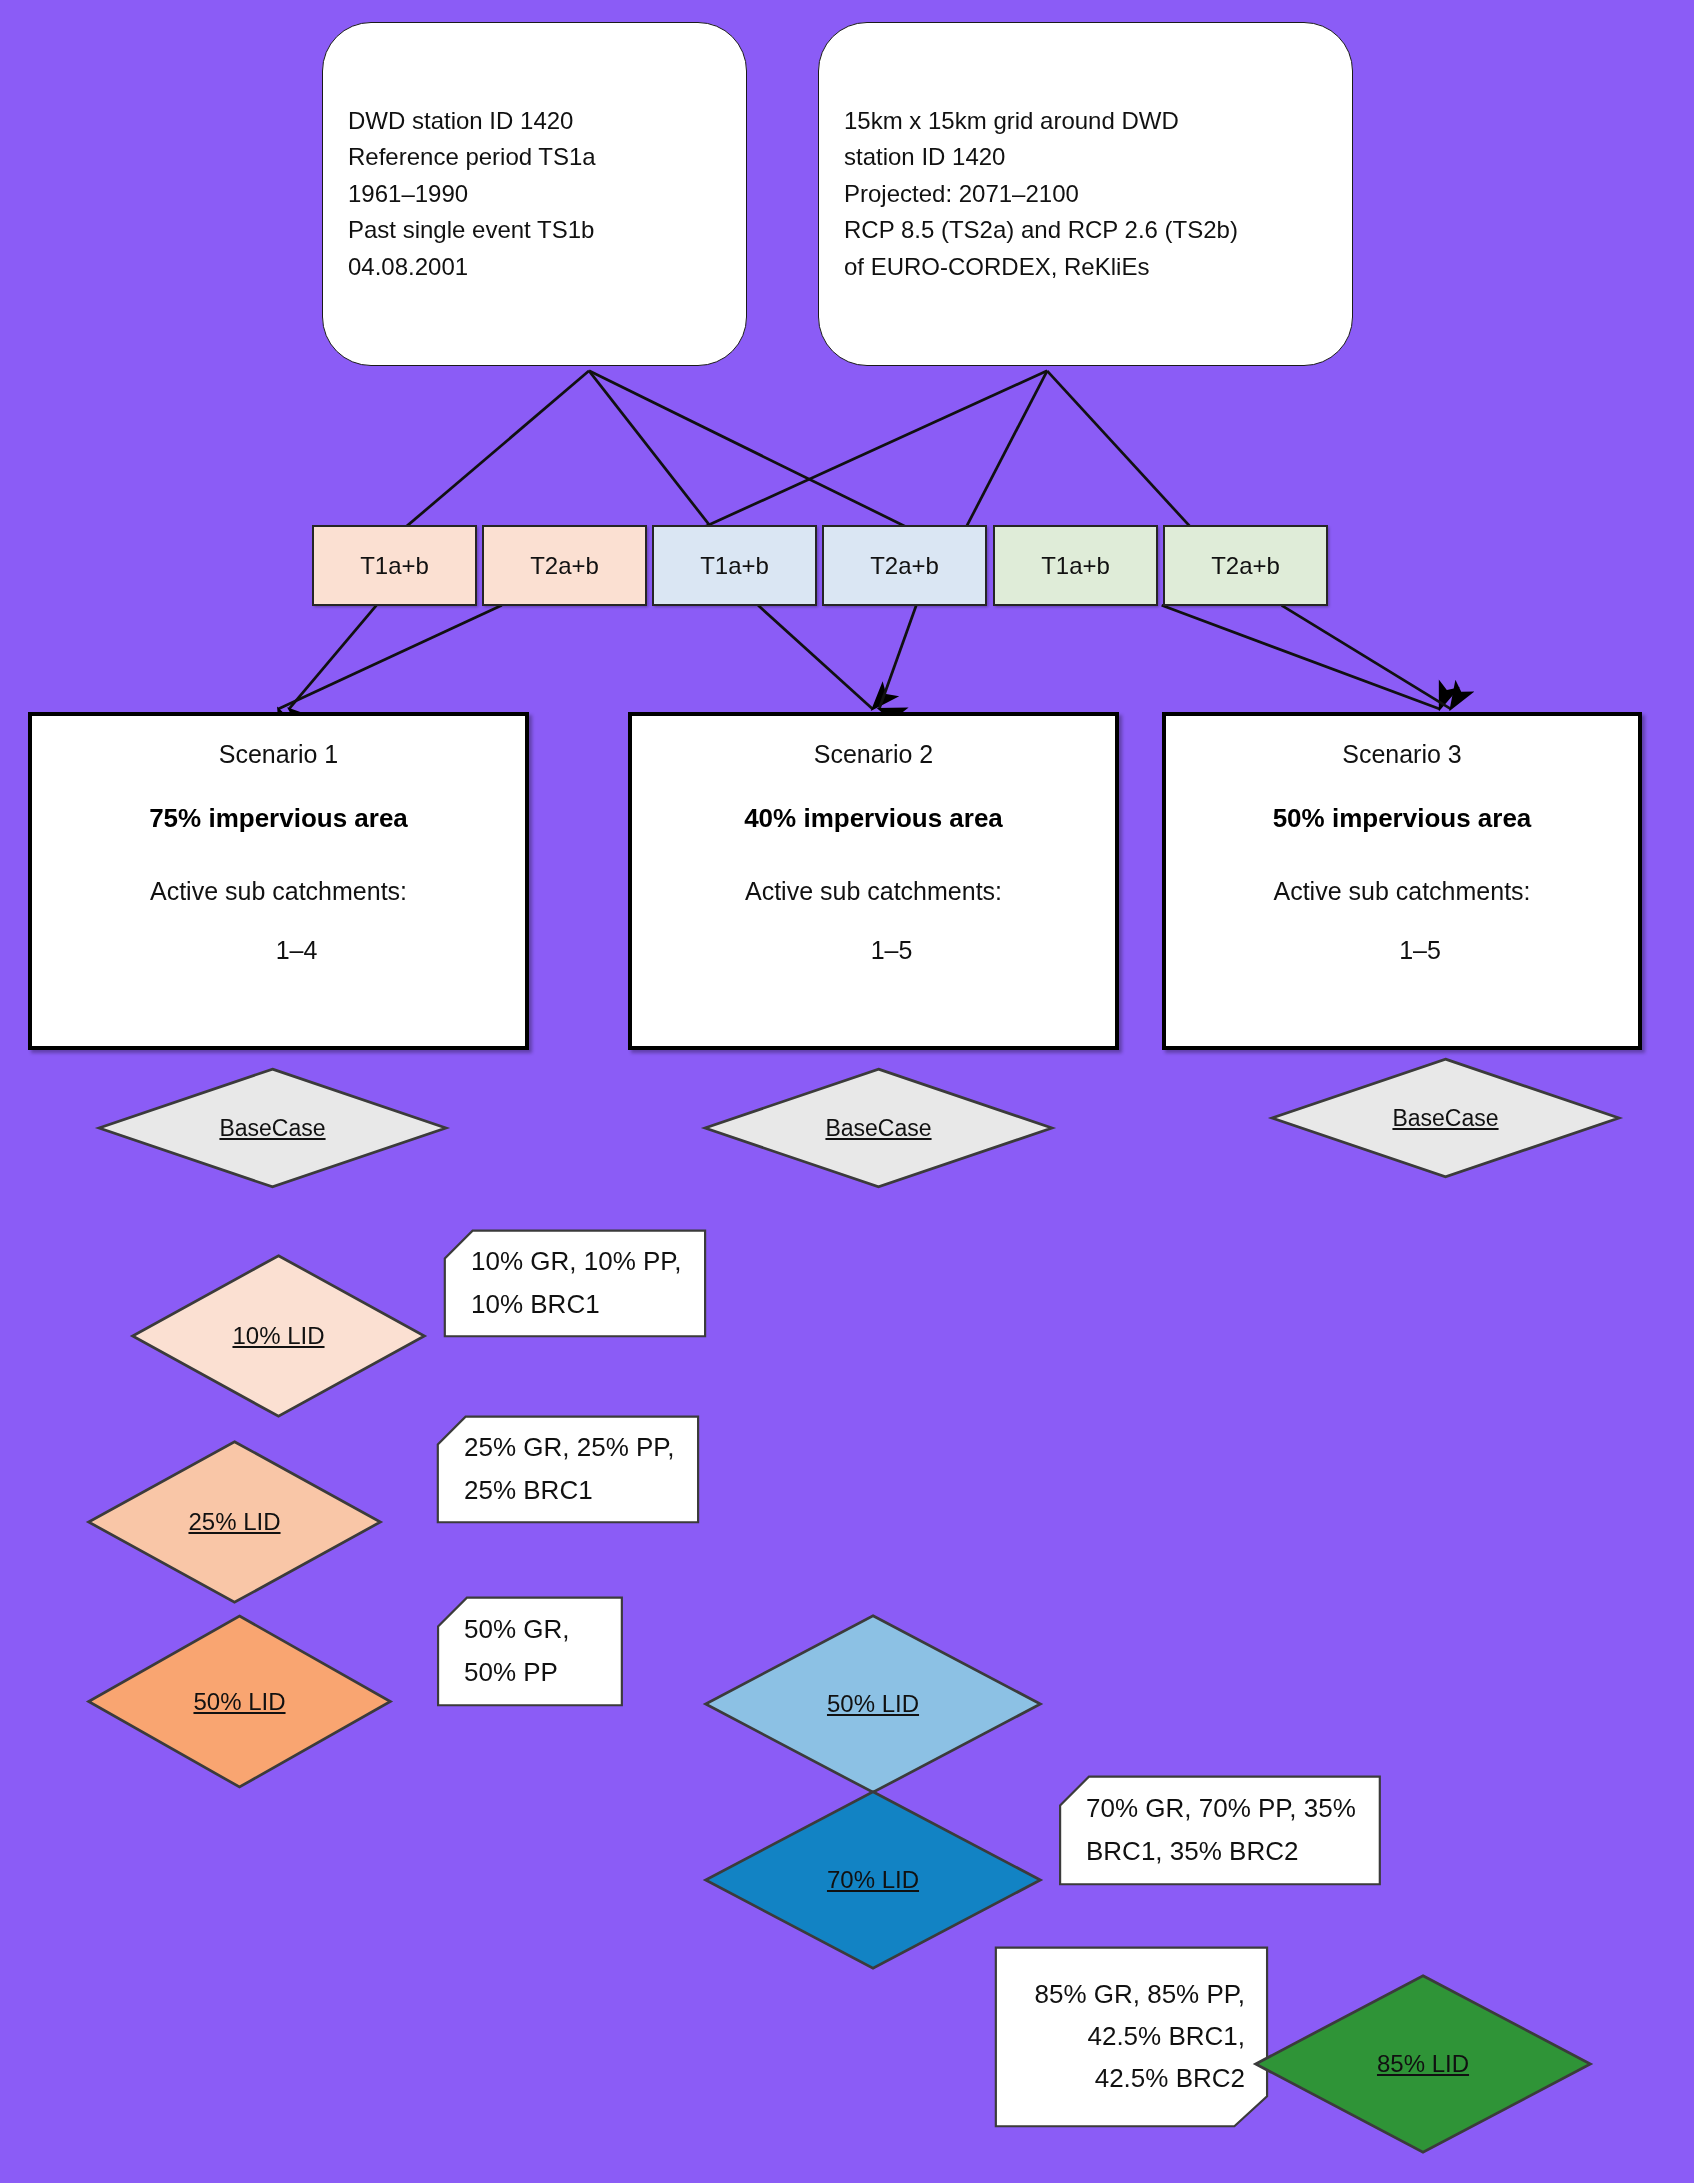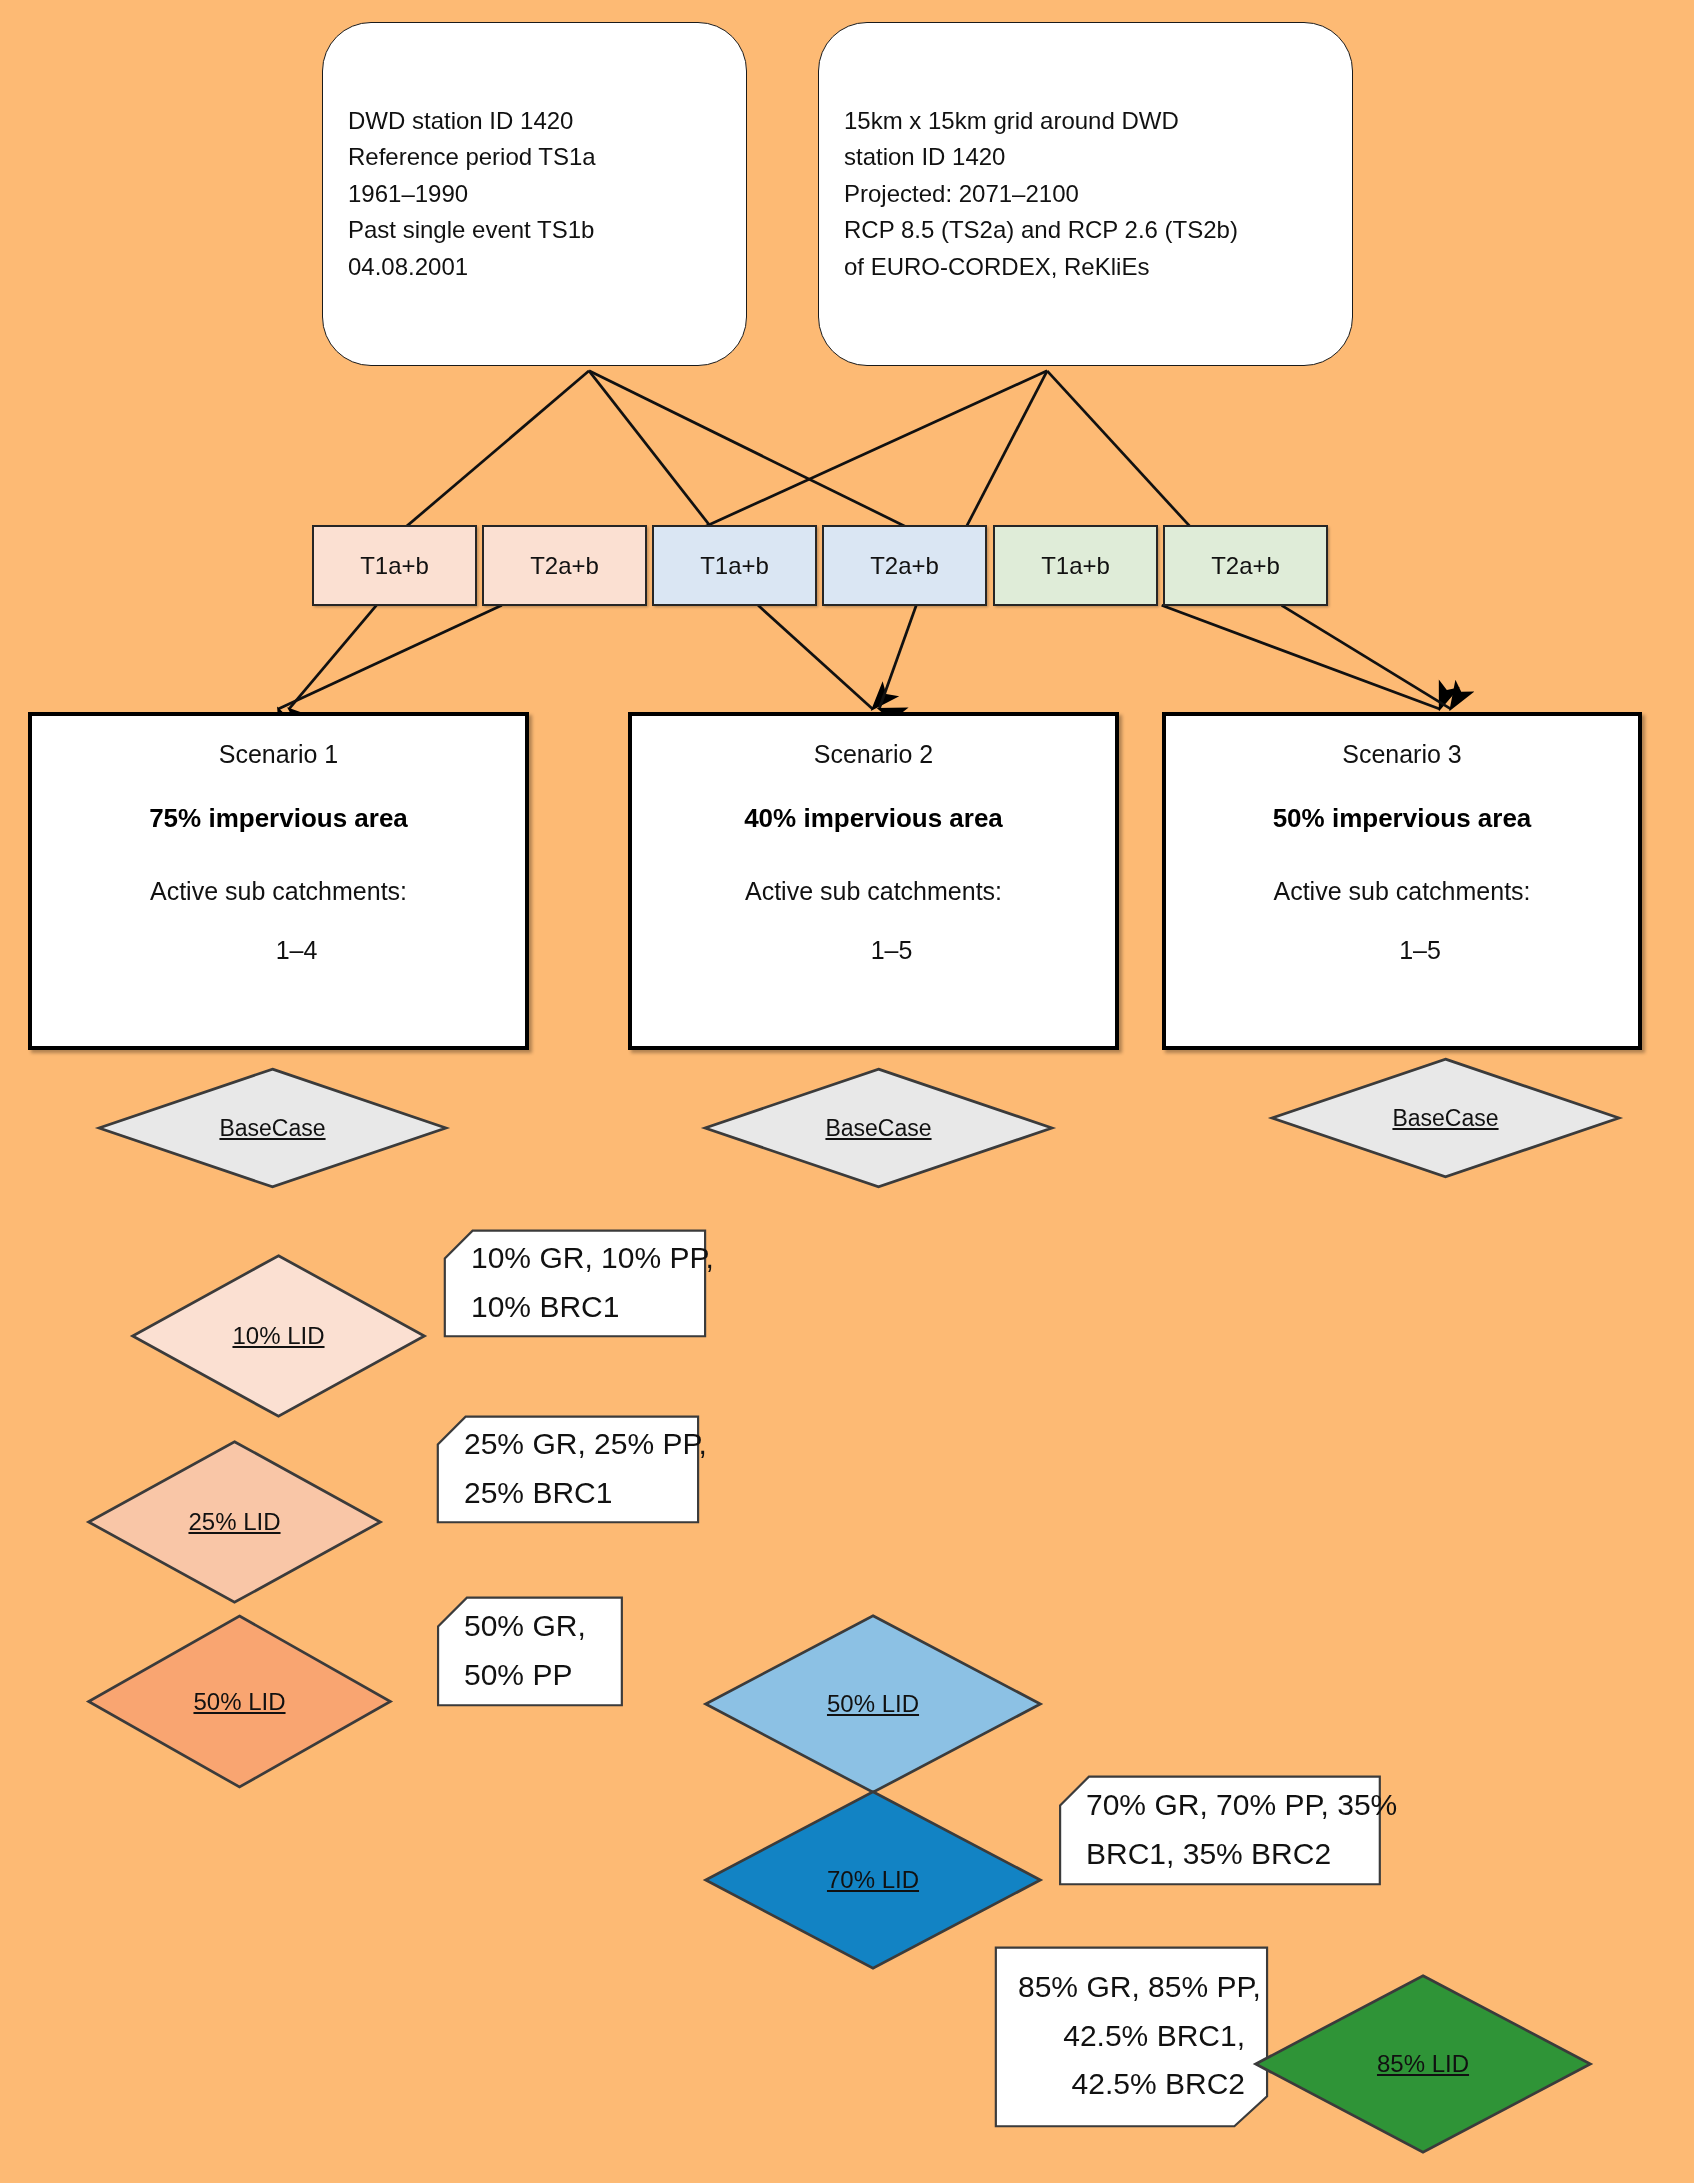--- a/index.html
+++ b/index.html
@@ -1,17 +1,17 @@
 <!DOCTYPE html>
 <html style="font-size:8.7px"><head>
 <meta charset="utf-8">
 <style>
   html,body{margin:0;padding:0;background:#ffffff;}
   body{font-family:"Liberation Sans", sans-serif;}
-  #canvas{position:relative;width:1694px;height:2183px;background:#fdba74;overflow:hidden;}
+  #canvas{position:relative;width:1694px;height:2183px;background:#8b5cf6;overflow:hidden;}
   svg.layer{position:absolute;left:0;top:0;width:1694px;height:2183px;pointer-events:none;}
 
   
   .srcbox{
     position:absolute;
     border:1.6px solid #1a1a1a;
     border-radius:49px;
     background:#ffffff;
     box-sizing:border-box;
     display:flex;align-items:center;
@@ -58,21 +58,21 @@
 
   
   .note{position:absolute;}
   .note svg{position:absolute;left:0;top:0;}
   .note .txt{
     position:absolute;left:0;top:0;width:100%;height:100%;
     box-sizing:border-box;
     display:flex;flex-direction:column;justify-content:center;
     padding:0 22px 0 28px;
   }
-  .note .nl{font-size:30px;line-height:1.62;color:#111;white-space:nowrap;}
+  .note .nl{font-size:26px;line-height:1.62;color:#111;white-space:nowrap;}
   .note.tr .txt{padding-left:24px;text-align:right;}
 </style>
 </head>
 <body>
 
 <div id="canvas">
 
   <svg class="layer" viewBox="0 0 3106 4003">
     <defs>
       <marker id="arrowhead" markerWidth="9" markerHeight="11" refX="4.5" refY="10" orient="auto" markerUnits="strokeWidth">

